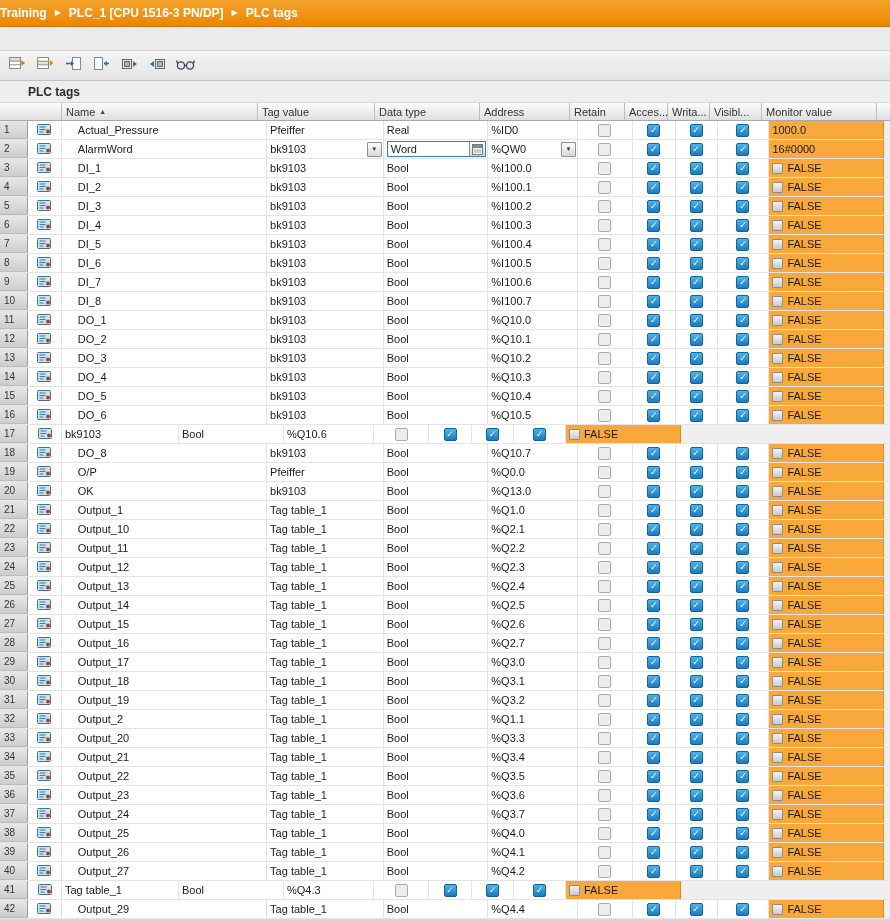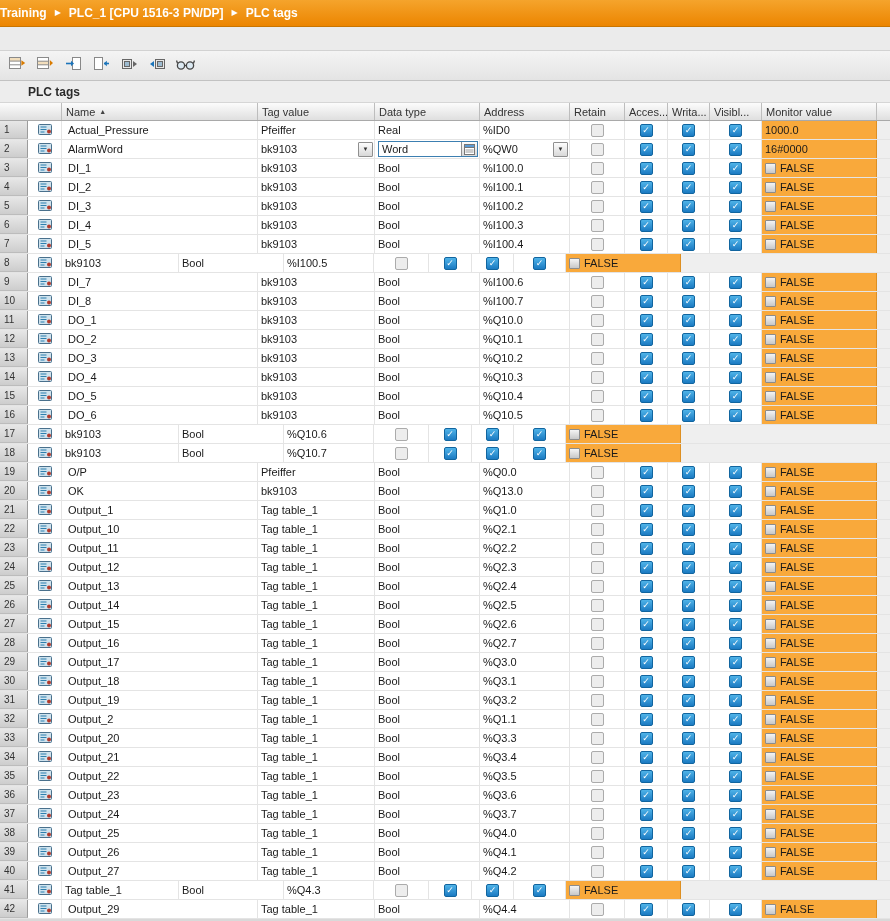--- a/index.html
+++ b/index.html
@@ -70,21 +70,21 @@
     font-size:11px; padding:0 3px;
     border-right:1px solid #e4e4e4;
     overflow:hidden; white-space:nowrap;
   }
   .c-num {
     background:linear-gradient(#e7e7e7,#cdcdcd);
     border-right:1px solid #9c9c9c; border-bottom:1px solid #bcbcbc;
     font-size:10px; color:#333; padding-left:4px;
   }
   .c-icon { justify-content:center; }
-  .c-name { padding-left:6px; }
+  .c-name { padding-left:6px;margin-left:10px; }
   .c-center { justify-content:center; }
   .c-monitor { background:#f9a93b; border-right:1px solid #dd8f22; }
   .c-fill { background:#efefef; border-right:none; }
   .txt { overflow:hidden; white-space:nowrap; }
 
   
   .cb {
     width:13px; height:13px; display:inline-flex; align-items:center; justify-content:center;
     border-radius:2px; font-size:9px; line-height:1;
   }
@@ -480,20 +480,21 @@
       </div>
       <div class="trow">
         <div class="cell c-num w-num">8</div>
         <div class="cell c-icon w-icon">
           <div class=""><svg width="14" height="11" viewBox="0 0 14 11">
               <rect x="0.5" y="0.5" width="13" height="10" rx="1" fill="#cfe3ee" stroke="#49708c"></rect>
               <path d="M2.5 3h6M2.5 5.5h6M2.5 8h4" stroke="#2d7fae" stroke-width="1.2"></path>
               <circle cx="11" cy="7.5" r="2" fill="#b23b2e"></circle>
             </svg></div>
         </div>
+        <div class="cell c-name w-name">DI_6</div>
         <div class="cell w-tagtable">
           <div class="txt">bk9103</div>
         </div>
         <div class="cell w-datatype">
           <div class="txt">Bool</div>
         </div>
         <div class="cell w-address">
           <div class="txt">%I100.5</div>
         </div>
         <div class="cell c-center w-retain">
@@ -848,20 +849,21 @@
       </div>
       <div class="trow">
         <div class="cell c-num w-num">18</div>
         <div class="cell c-icon w-icon">
           <div class=""><svg width="14" height="11" viewBox="0 0 14 11">
               <rect x="0.5" y="0.5" width="13" height="10" rx="1" fill="#cfe3ee" stroke="#49708c"></rect>
               <path d="M2.5 3h6M2.5 5.5h6M2.5 8h4" stroke="#2d7fae" stroke-width="1.2"></path>
               <circle cx="11" cy="7.5" r="2" fill="#b23b2e"></circle>
             </svg></div>
         </div>
+        <div class="cell c-name w-name">DO_8</div>
         <div class="cell w-tagtable">
           <div class="txt">bk9103</div>
         </div>
         <div class="cell w-datatype">
           <div class="txt">Bool</div>
         </div>
         <div class="cell w-address">
           <div class="txt">%Q10.7</div>
         </div>
         <div class="cell c-center w-retain">

